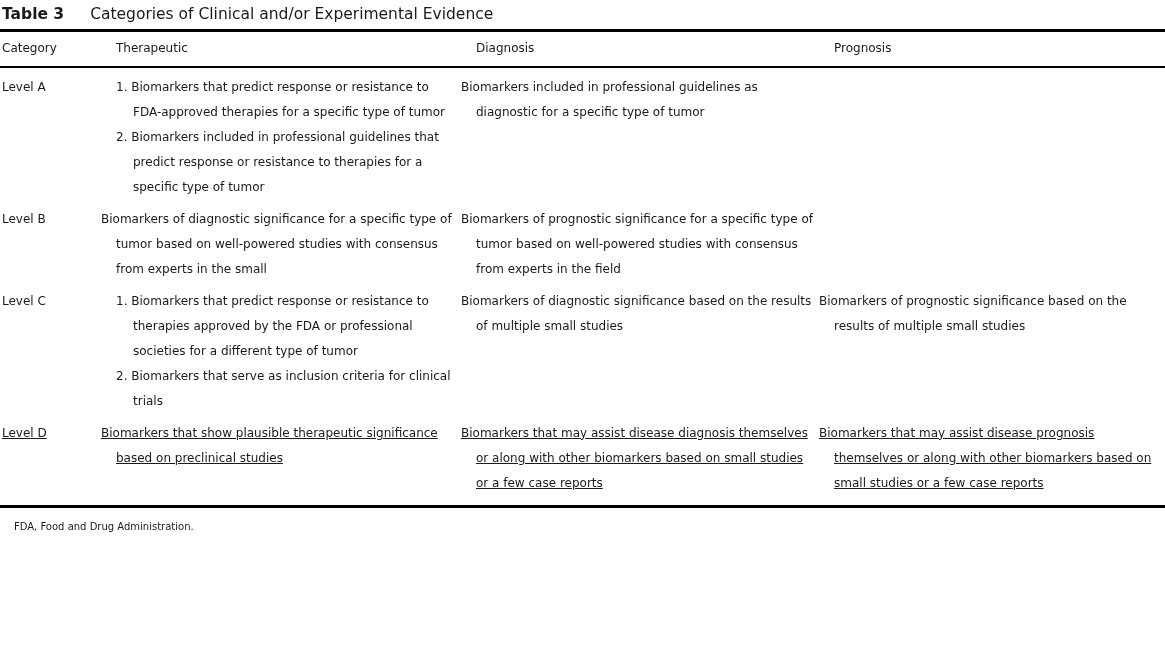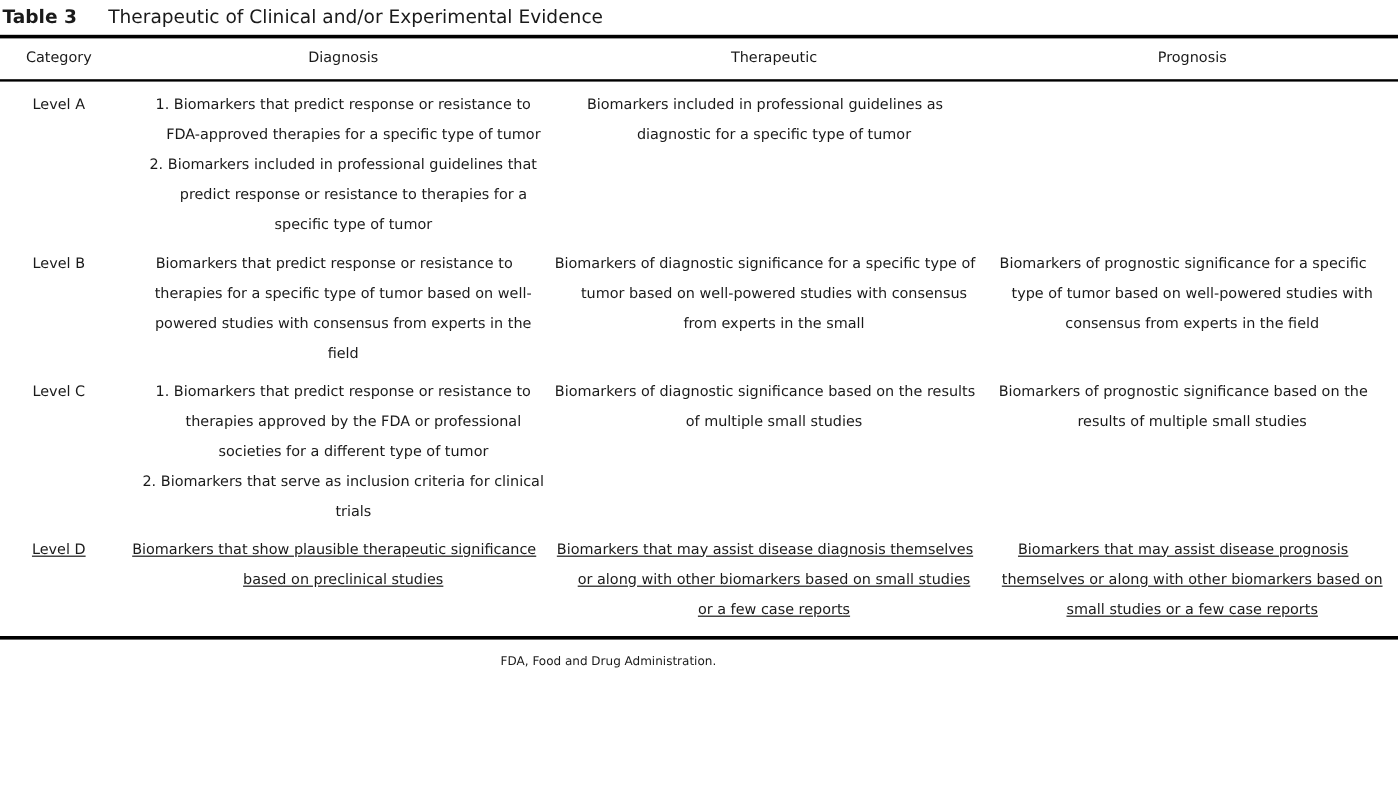--- a/index.html
+++ b/index.html
@@ -11,21 +11,20 @@
     width: 1165px;
     height: 663px;
     font-family: "DejaVu Sans", "Liberation Sans", sans-serif;
     color: #1a1a1a;
     overflow: hidden;
   }
 
   .table-wrap {
     width: 1000px;
     box-sizing: border-box;
-    text-align: center;
   }
 
   
   .table-caption {
     display: flex;
     align-items: baseline;
     padding: 4px 0 5px 2px;
     font-size: 15.5px;
     line-height: 20px;
   }
@@ -104,48 +103,47 @@
     padding: 10px 0 0 14px;
   }
 </style>
 </head>
 <body>
 
 <div class="table-wrap">
 
   <div class="table-caption">
     <span class="caption-label">Table 3</span>
-    <span class="caption-text">Therapeutic of Clinical and/or Experimental Evidence</span>
+    <span class="caption-text">Categories of Clinical and/or Experimental Evidence</span>
   </div>
 
   <div class="rule-thick"></div>
 
   <div class="row header-row">
     <div class="cell cat">Category</div>
+    <div class="cell col2">Therapeutic</div>
     <div class="cell col3">Diagnosis</div>
-    <div class="cell col2">Therapeutic</div>
     <div class="cell col4">Prognosis</div>
   </div>
 
   <div class="rule-thin"></div>
 
   <div class="row body-row">
     <div class="cell cat">Level A</div>
     <div class="cell col2">
       <ol class="numlist">
         <li><span class="num">1.</span> <span>Biomarkers that predict response or resistance to FDA-approved therapies for a specific type of tumor</span></li>
         <li><span class="num">2.</span> <span>Biomarkers included in professional guidelines that predict response or resistance to therapies for a specific type of tumor</span></li>
       </ol>
     </div>
     <div class="cell col3 hang">Biomarkers included in professional guidelines as diagnostic for a specific type of tumor</div>
   </div>
 
   <div class="row body-row">
     <div class="cell cat">Level B</div>
-    <div class="cell col2 hang">Biomarkers that predict response or resistance to therapies for a specific type of tumor based on well-powered studies with consensus from experts in the field</div>
     <div class="cell col3 hang">Biomarkers of diagnostic significance for a specific type of tumor based on well-powered studies with consensus from experts in the small</div>
     <div class="cell col4 hang">Biomarkers of prognostic significance for a specific type of tumor based on well-powered studies with consensus from experts in the field</div>
   </div>
 
   <div class="row body-row">
     <div class="cell cat">Level C</div>
     <div class="cell col2">
       <ol class="numlist">
         <li><span class="num">1.</span> <span>Biomarkers that predict response or resistance to therapies approved by the FDA or professional societies for a different type of tumor</span></li>
         <li><span class="num">2.</span> <span>Biomarkers that serve as inclusion criteria for clinical trials</span></li>

